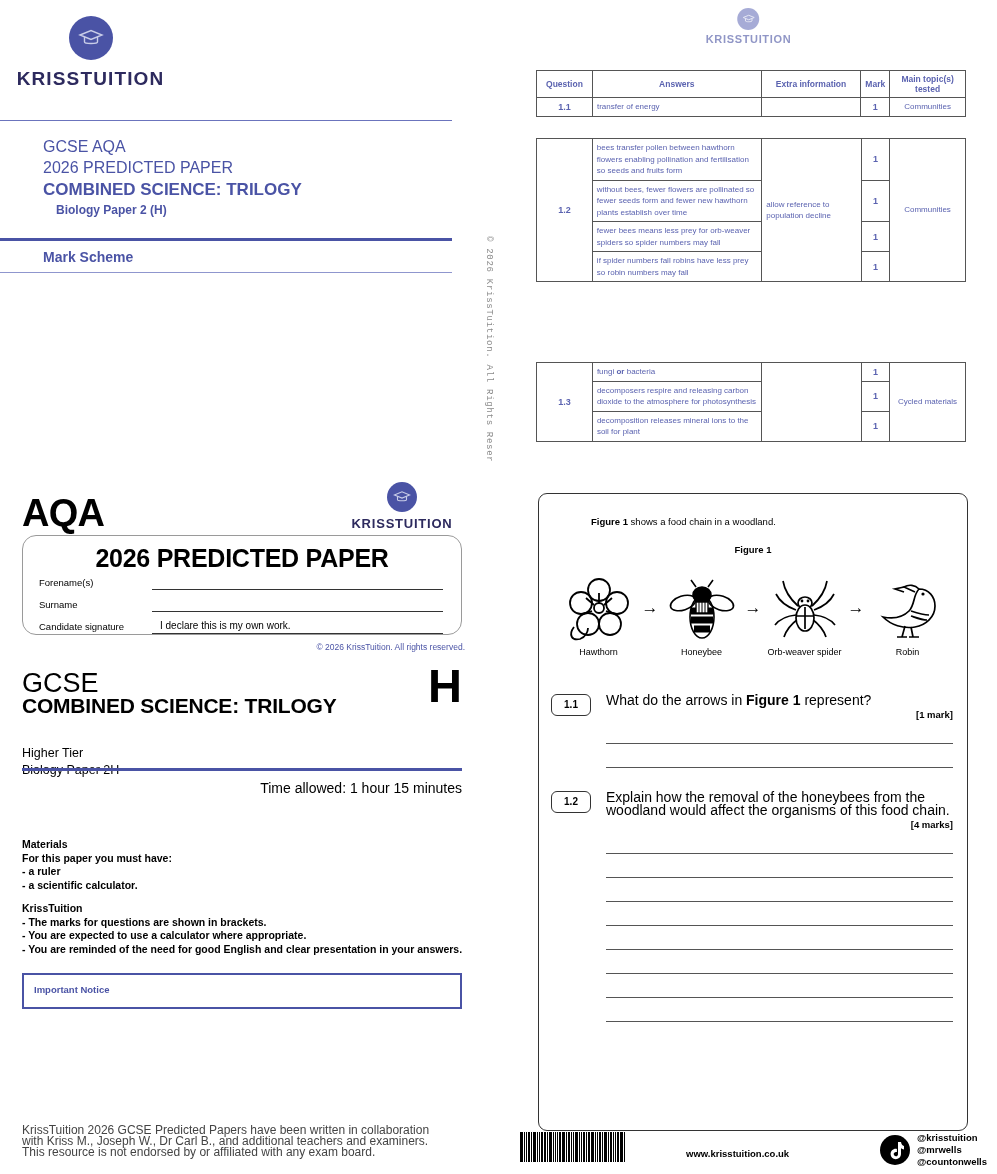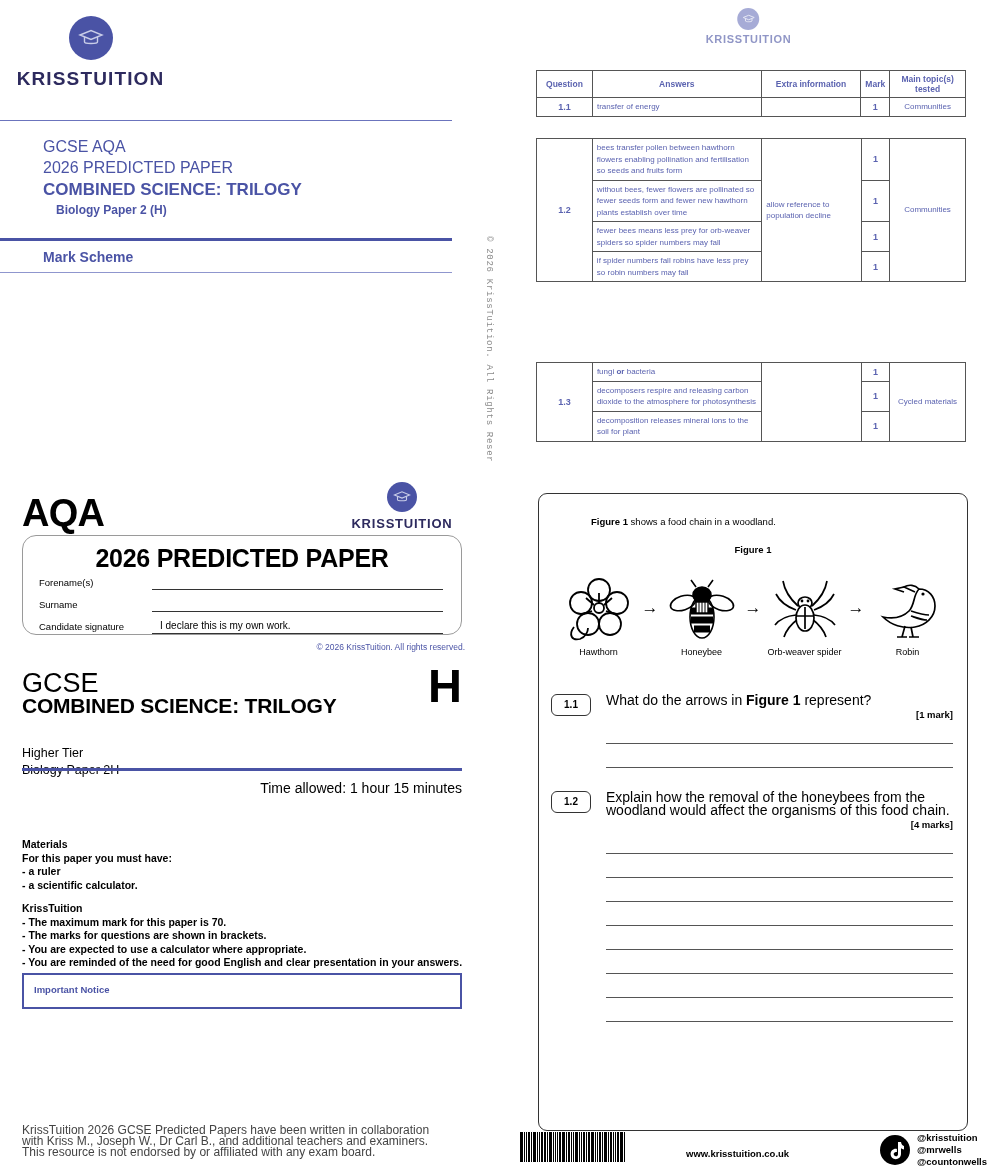--- a/index.html
+++ b/index.html
@@ -358,21 +358,20 @@
 
   <div class="bold-block" id="mats">
     <div>Materials</div>
     <div>For this paper you must have:</div>
     <div>- a ruler</div>
     <div>- a scientific calculator.</div>
   </div>
 
   <div class="bold-block" id="info">
     <div>KrissTuition</div>
-    <div>- The maximum mark for this paper is 70.</div>
     <div>- The marks for questions are shown in brackets.</div>
     <div>- You are expected to use a calculator where appropriate.</div>
     <div>- You are reminded of the need for good English and clear presentation in your answers.</div>
   </div>
 
   <div class="notice">
     <p class="nt">Important Notice</p>
   </div>
 
   <div class="cover-footer">KrissTuition 2026 GCSE Predicted Papers have been written in collaboration with Kriss M., Joseph W., Dr Carl B., and additional teachers and examiners. This resource is not endorsed by or affiliated with any exam board.</div>

